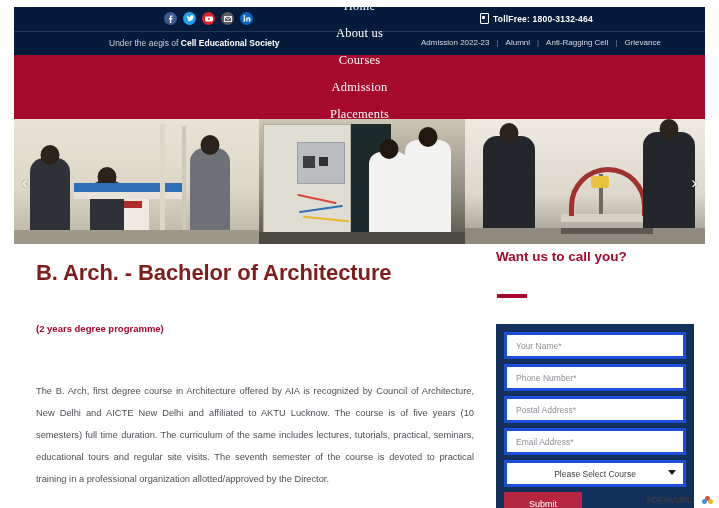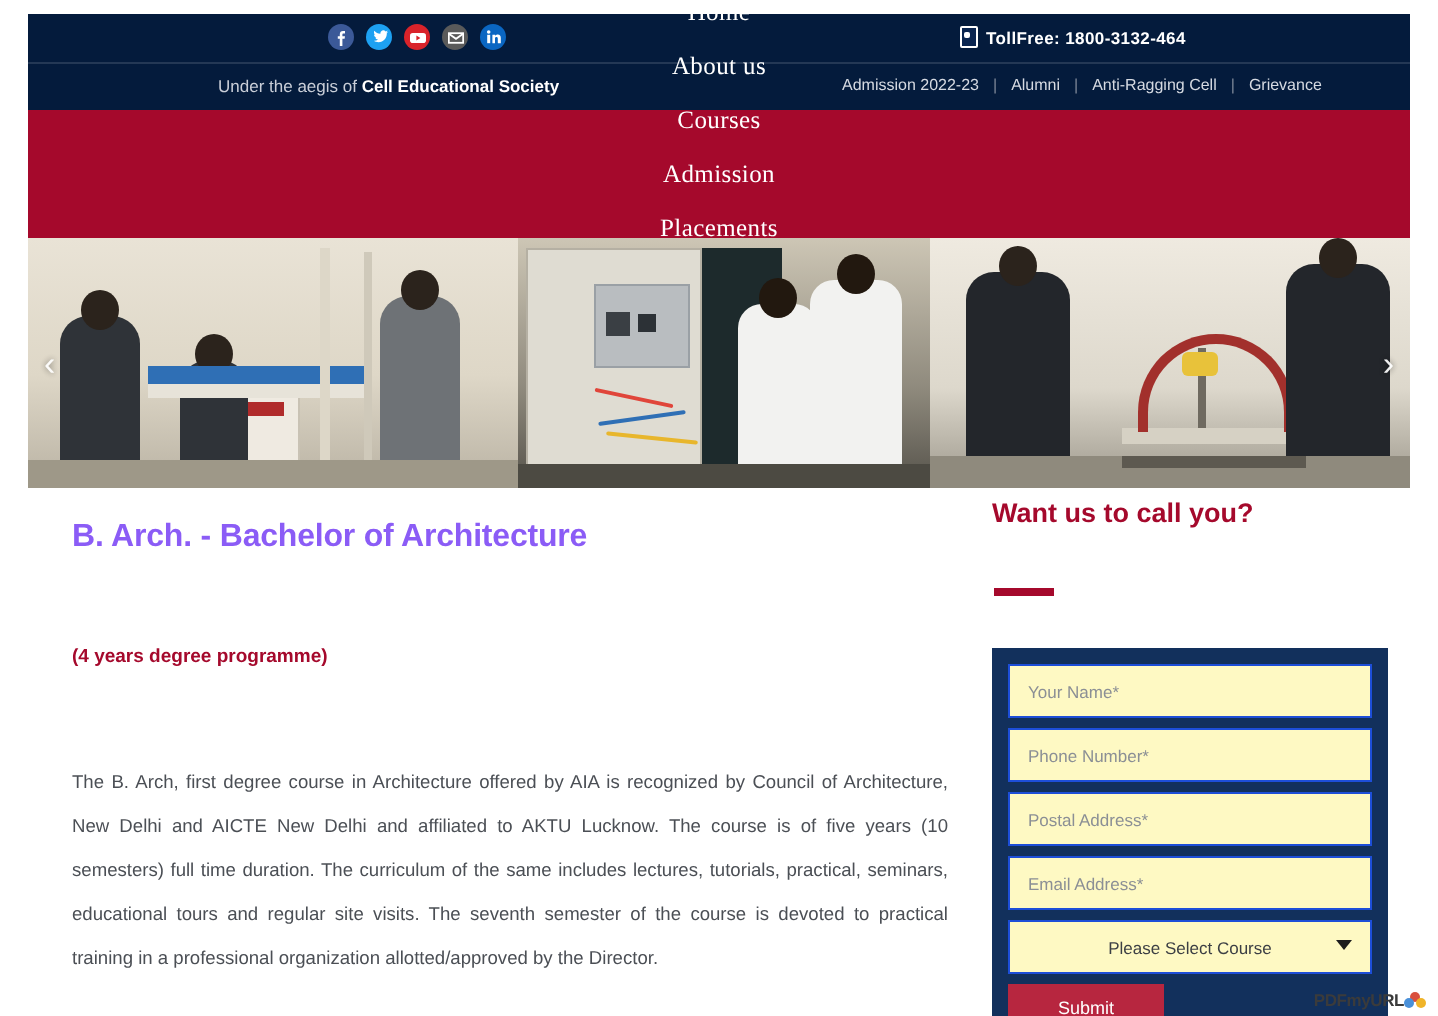--- a/index.html
+++ b/index.html
@@ -112,21 +112,21 @@
     text-shadow:0 0 3px rgba(0,0,0,.55);cursor:pointer;
   }
   .arrow-l{left:8px;}
   .arrow-r{right:8px;}
 
   
   .content{position:absolute;left:0;top:244px;width:719px;height:264px;background:#fff;}
 
   .col-left{position:absolute;left:36px;top:16px;width:440px;}
   .page-title{
-    color:#8b5cf6;font-size:16px;font-weight:bold;margin:0;
+    color:#7f1d1d;font-size:22px;font-weight:bold;margin:0;
     letter-spacing:-.1px;
   }
   .sub-note{
     color:#a5092c;font-size:9.5px;font-weight:bold;margin:0;
     position:absolute;left:0;top:63px;
   }
   .body-copy{
     position:absolute;left:0;top:120px;width:438px;
     color:#4b4f55;font-size:9.3px;line-height:22px;text-align:justify;margin:0;
   }
@@ -138,42 +138,42 @@
     color:#a5092c;font-size:13.5px;font-weight:bold;white-space:nowrap;
   }
   .accent-bar{position:absolute;left:1px;top:50px;width:30px;height:4px;background:#a5092c;}
 
   .formbox{
     position:absolute;left:0;top:80px;width:182px;
     background:#12305c;border:2px solid #12305c;padding:6px 6px 8px 6px;
   }
   .field{
     display:block;width:100%;box-sizing:border-box;height:27px;
-    background:#fef9c3;border:1px solid #1d4ed8;outline:none;
+    background:#ffffff;border:3px solid #1d4ed8;outline:none;
     margin-bottom:5px;padding:0 9px;
     color:#8b8f95;font-size:8.5px;font-family:"Liberation Sans", sans-serif;
   }
   .field::placeholder{color:#8b8f95;opacity:1;}
   .selectwrap{position:relative;}
   .caret{
     position:absolute;right:10px;top:10px;width:0;height:0;
     border-left:4px solid transparent;border-right:4px solid transparent;
     border-top:5px solid #1d1d1d;pointer-events:none;
   }
   .select-field{color:#3c3f44;text-align:center;}
   .submit-btn{
     display:block;width:78px;height:24px;margin-top:4px;
     background:#b7263f;border:none;color:#fff;
     font-size:9px;font-family:"Liberation Sans", sans-serif;cursor:pointer;
   }
 
   
   .watermark{
     position:absolute;right:6px;bottom:3px;
-    display:flex;align-items:flex-end;gap:0;
+    display:flex;align-items:flex-end;gap:10px;
   }
   .wm-text{color:#3b3b3b;font-size:8.5px;font-weight:bold;letter-spacing:-.2px;}
   .wm-dots{position:relative;width:11px;height:9px;}
   .wm-dots i{position:absolute;width:5px;height:5px;border-radius:50%;display:block;}
   .wm-d1{background:#d94f3d;left:3px;top:0;}
   .wm-d2{background:#4a90d9;left:0;top:3px;}
   .wm-d3{background:#f0b429;left:6px;top:3px;}
 </style>
 </head>
 <body>
@@ -292,21 +292,21 @@
     </div>
 
     <span class="arrow arrow-l">‹</span>
     <span class="arrow arrow-r">›</span>
   </div>
 
   <div class="content">
 
     <div class="col-left">
       <h1 class="page-title">B. Arch. - Bachelor of Architecture</h1>
-      <p class="sub-note">(4 years degree programme)</p>
+      <p class="sub-note">(2 years degree programme)</p>
       <p class="body-copy">The B. Arch, first degree course in Architecture offered by AIA is recognized by Council of Architecture, New Delhi and AICTE New Delhi and affiliated to AKTU Lucknow. The course is of five years (10 semesters) full time duration. The curriculum of the same includes lectures, tutorials, practical, seminars, educational tours and regular site visits. The seventh semester of the course is devoted to practical training in a professional organization allotted/approved by the Director.</p>
     </div>
 
     <div class="col-right">
       <h2 class="call-title">Want us to call you?</h2>
       <span class="accent-bar"></span>
 
       <form class="formbox">
         <input class="field" type="text" placeholder="Your Name*" style="">
         <input class="field" type="text" placeholder="Phone Number*" style="">

